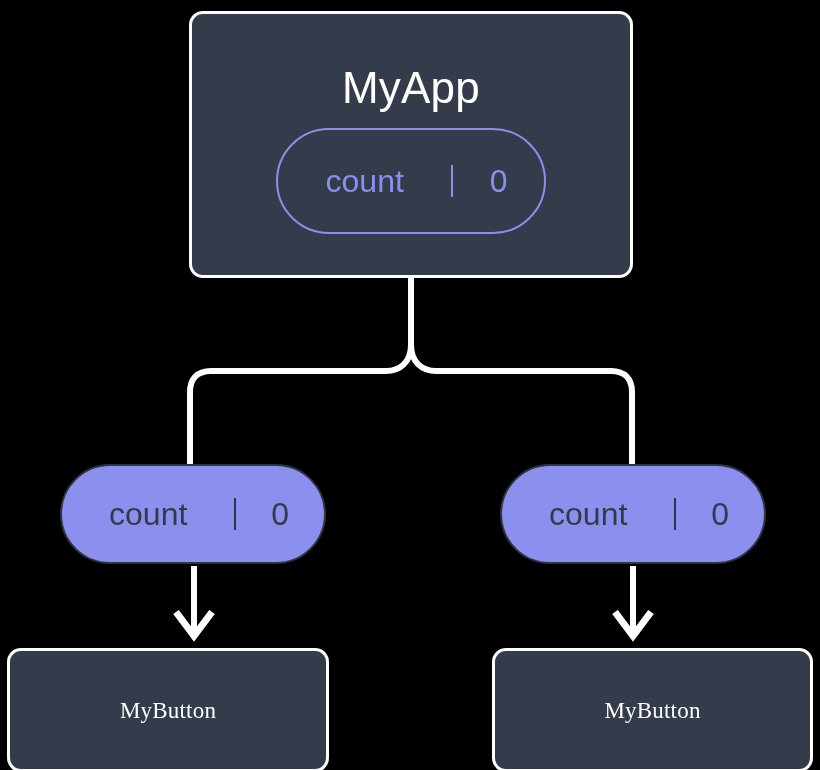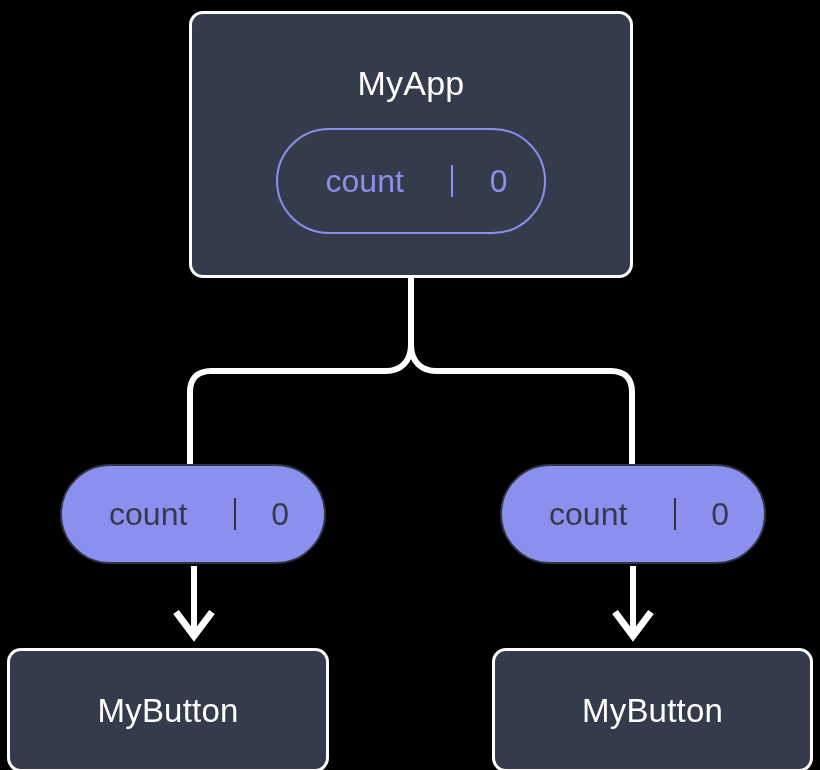--- a/index.html
+++ b/index.html
@@ -34,21 +34,21 @@
     box-sizing: border-box;
     background: #343b4a;
     border: 3px solid #fdfdfd;
     border-radius: 14px;
     display: flex;
     flex-direction: column;
     align-items: center;
   }
   .comp-title {
     color: #ffffff;
-    font-size: 34px;
+    font-size: 44px;
     line-height: 1;
     font-weight: 400;
     letter-spacing: 0.2px;
     white-space: nowrap;
   }
 
   #app-box {
     left: 189px;
     top: 11px;
     width: 444px;
@@ -56,21 +56,21 @@
     padding-top: 52px;
   }
   #app-box .comp-title { margin-bottom: 27px; }
 
   .button-box {
     justify-content: center;
     height: 124px;
   }
   #button-box-left  { left: 7px;   top: 648px;  width: 322px; }
   #button-box-right { left: 492px; top: 648px;  width: 321px; }
-  .button-box .comp-title { font-size: 33px; }
+  .button-box .comp-title { font-size: 23px; font-family: Liberation Serif, serif; }
 
   
   .pill {
     position: absolute;
     box-sizing: border-box;
     display: flex;
     align-items: center;
     border-radius: 999px;
     overflow: hidden;
   }

